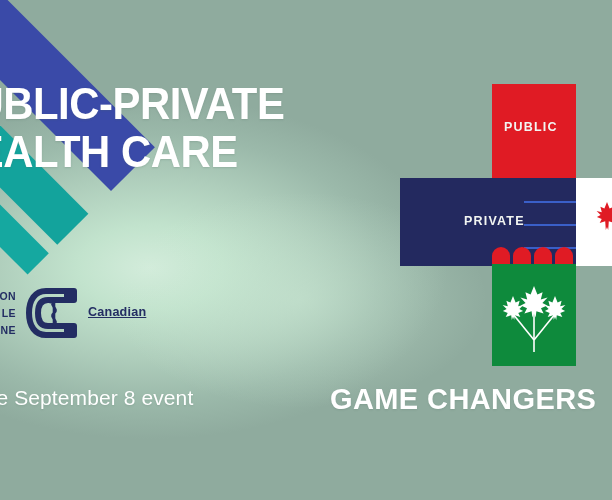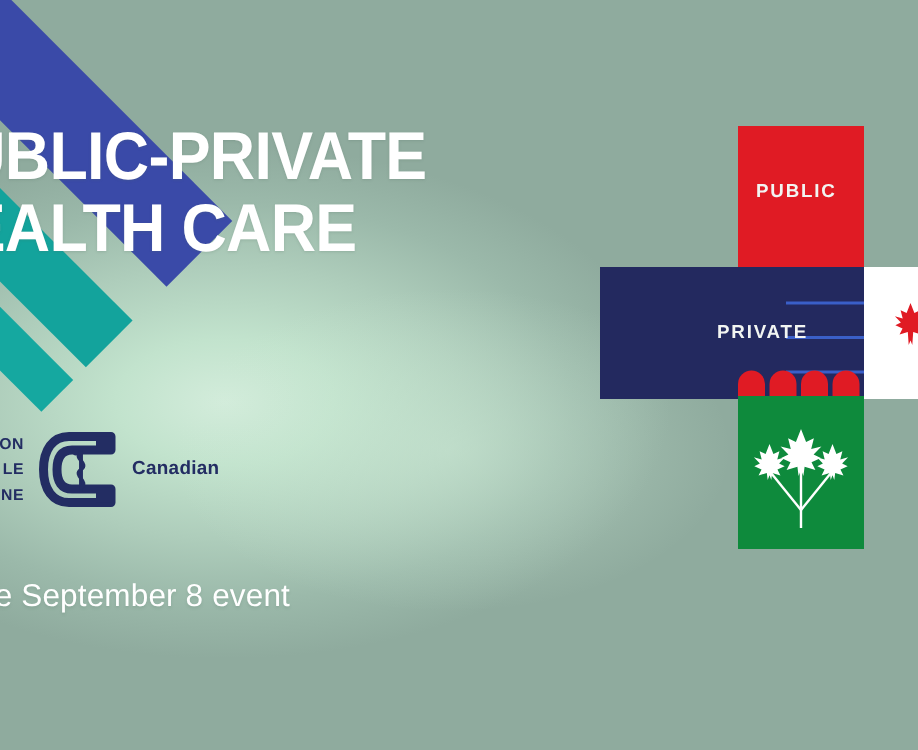--- a/index.html
+++ b/index.html
@@ -92,21 +92,21 @@
     overflow: hidden;
   }
   .logo-mark { width: 56px; height: 60px; flex: none; }
   .logo-en {
     font-size: 12.6px;
     font-weight: bold;
     line-height: 1.38;
     color: #232d63;
     letter-spacing: 0.2px;
   }
-  .logo-en span { display: block; }
+  .logo-en span { display: block; text-decoration: underline; }
 
   
   .cta {
     position: absolute;
     left: -52px;
     top: 386px;
     color: #ffffff;
     font-size: 21px;
     font-weight: normal;
     white-space: nowrap;
@@ -190,21 +190,21 @@
   .bump.b4 { left: 159px; }
 
   .label {
     position: absolute;
     color: #f2f5f2;
     font-size: 12.5px;
     font-weight: bold;
     letter-spacing: 1.2px;
   }
   .label-public  { left: 108px; top: 36px; text-align: right; }
-  .label-private { left: 34px;  top: 130px; padding-left: 48px; }
+  .label-private { left: 20px;  top: 130px; padding-left: 48px; }
 
   .leaves { position: absolute; left: 103px; top: 196px; width: 70px; height: 76px; }
   .red-leaf { position: absolute; left: 198px; top: 117px; width: 26px; height: 30px; }
 </style>
 </head>
 <body>
 
 <div id="canvas">
 
   <div class="bg-base"></div>
@@ -238,20 +238,21 @@
       <circle cx="26.5" cy="18.5" r="2.1" fill="#232d63"></circle>
     </svg>
 
     <div class="logo-en">
       <span>Canadian</span>
     </div>
   </div>
 
   <div class="cta">for the September 8 event</div>
 
+  <div class="gc">GAME CHANGERS</div>
 
   <div class="illo">
 
     <div class="blk blk-white"></div>
 
     <div class="blk blk-red"></div>
     <div class="blk blk-red-drip"></div>
 
     <div class="blk blk-navy"></div>
 

